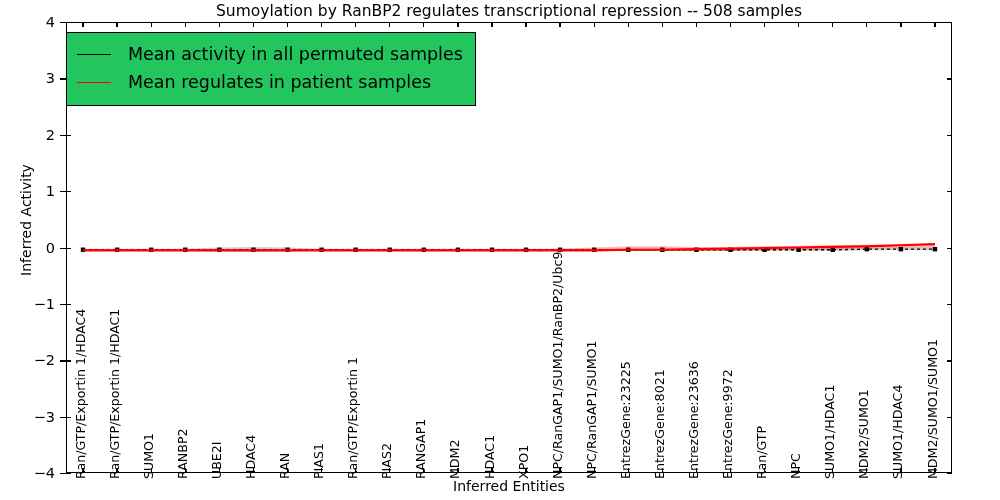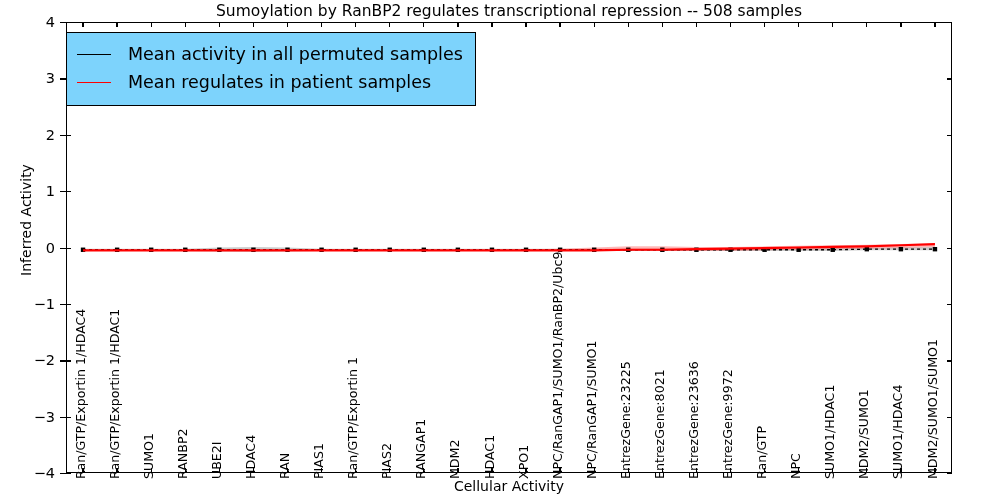--- a/index.html
+++ b/index.html
@@ -133,21 +133,21 @@
     transform: rotate(-90deg);
     color: #000;
   }
 
   
   #legend {
     position: absolute;
     left: 66px;
     top: 32px;
     border: 1.3px solid #000;
-    background: #7dd3fc;
+    background: #22c55e;
     box-sizing: border-box;
     padding: 7px 12px 9px 10px;
   }
   .legend-row {
     display: flex;
     align-items: center;
     height: 28px;
   }
   .legend-swatch {
     width: 34px;
@@ -177,21 +177,21 @@
 </head>
 <body>
 
 <div id="figure">
 
   <div id="chart-title">Sumoylation by RanBP2 regulates transcriptional repression -- 508 samples</div>
 
   <div id="plot-frame"></div>
 
   <div id="ylabel">Inferred Activity</div>
-  <div id="xlabel">Cellular Activity</div>
+  <div id="xlabel">Inferred Entities</div>
 
   <div id="y-axis">
       <div class="ytick" style="top: 22px;">
         <span class="ytick-label">4</span>
         <span class="ytick-mark"></span>
         <span class="ytick-mark-inner"></span>
       </div>
       <div class="ytick-right-mark" style="top: 22px;"></div>
       <div class="ytick" style="top: 78.375px;">
         <span class="ytick-label">3</span>

